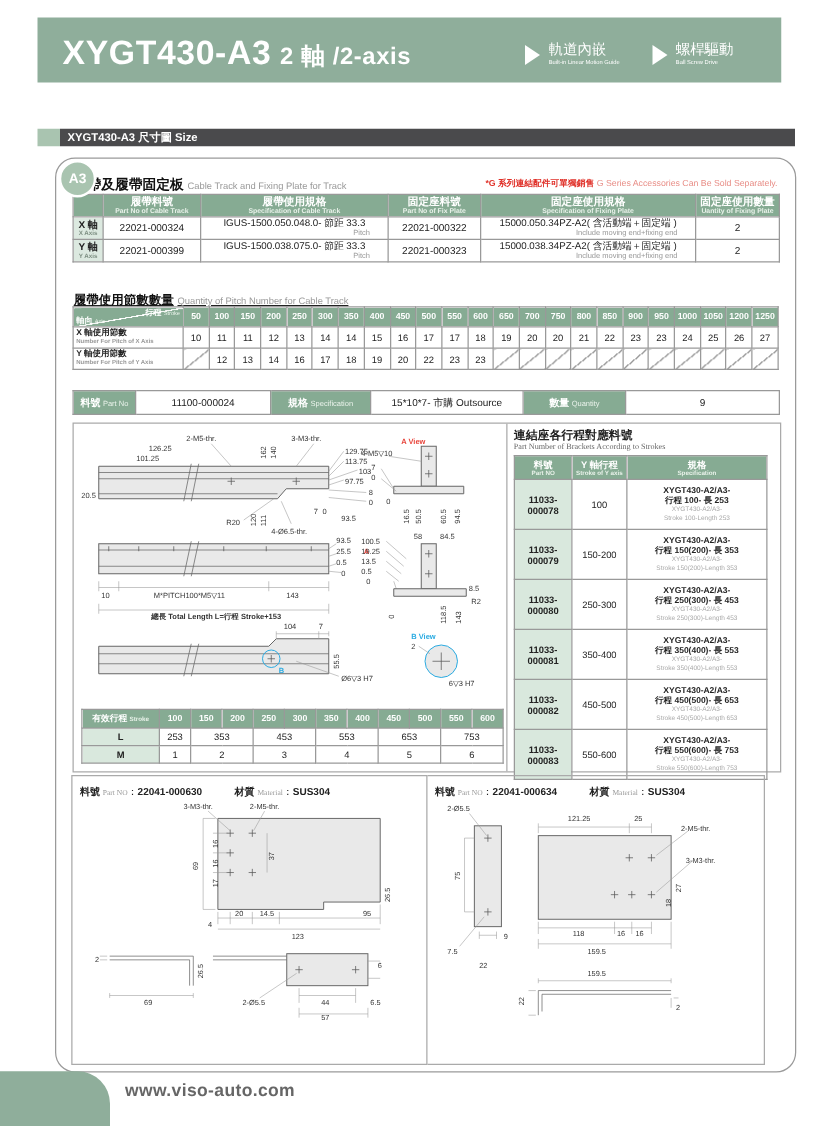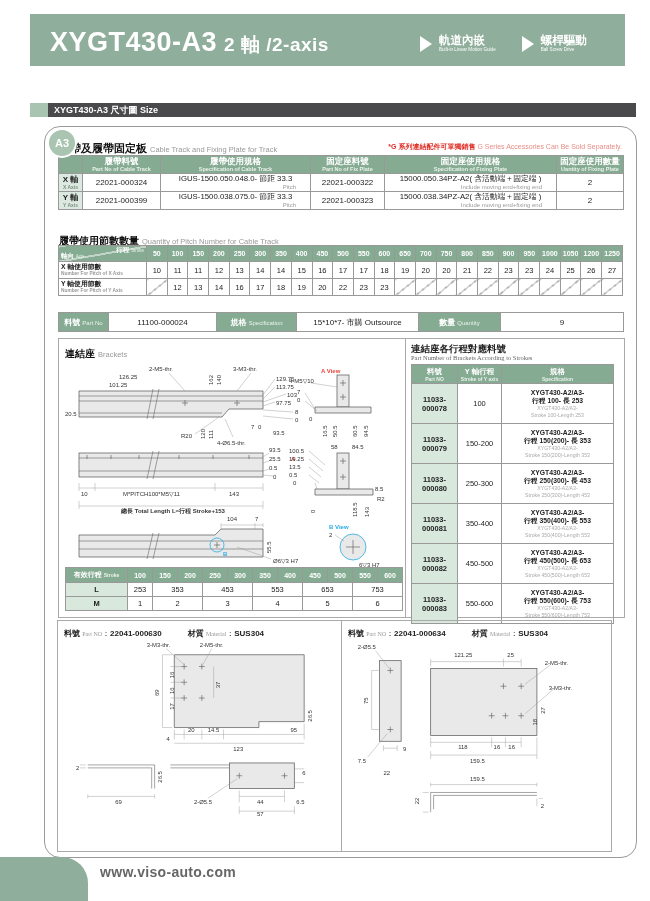--- a/index.html
+++ b/index.html
@@ -7,21 +7,21 @@
        font-family:"Liberation Sans","DejaVu Sans",sans-serif;color:#222;overflow:hidden;}
   .abs{position:absolute;}
 
   
   .hdr{left:30px;top:14px;width:595px;height:52px;background:#8fae9b;}
   .hdr-title{position:absolute;left:20px;top:13px;color:#fff;font-weight:bold;font-size:27px;letter-spacing:.5px;white-space:nowrap;}
   .hdr-sub{font-size:19px;font-weight:600;margin-left:7px;}
   .features{position:absolute;left:390px;top:20px;display:flex;gap:26px;}
   .feat{display:flex;gap:7px;align-items:flex-start;}
   .tri{width:0;height:0;border-left:12px solid #fff;border-top:8px solid transparent;border-bottom:8px solid transparent;margin-top:2px;}
-  .feat-zh{font-size:11.5px;font-weight:bold;color:#fff;line-height:13px;white-space:nowrap;}
+  .feat-zh{font-size:11.5px;font-weight:normal;color:#fff;line-height:13px;white-space:nowrap;}
   .feat-en{font-size:4.6px;color:#fff;white-space:nowrap;}
 
   
   .secbar{left:30px;top:103px;width:606px;height:14px;display:flex;}
   .secbar .sq{width:18px;height:14px;background:#a9c4b0;}
   .secbar .bar{flex:1;background:#4a4a4c;color:#fff;font-size:9px;font-weight:bold;line-height:14px;padding-left:6px;}
 
   
   .panel{left:44px;top:126px;width:591px;height:730px;border:1.5px solid #9a9a9a;border-radius:16px;background:#fff;}
   .badge{left:47px;top:128px;width:26px;height:26px;border-radius:50%;background:#a9c4b0;border:2px solid #fff;
@@ -354,23 +354,20 @@
         <td class="green-h lblcell"><span class="lz">規格</span><span class="le">Specification</span></td>
         <td>15*10*7- 市購 Outsource</td>
         <td class="green-h lblcell"><span class="lz">數量</span><span class="le">Quantity</span></td>
         <td>9</td>
       </tr>
     </tbody>
   </table>
 
   <div class="bbox">
     <div class="bleft">
-      <div>
-        <span class="tz" style="font-size:10px;">連結座</span><span class="te">Brackets</span>
-      </div>
 
       <svg width="340" height="210" viewBox="0 0 340 210">
 
         <polygon class="plate" points="14,30 198,30 198,48 164,48 157,56 14,56"></polygon>
         <path class="thin" d="M14,35H198 M14,40H198 M14,52H157"></path>
         <path class="thin" d="M88,28 82,58 M94,28 88,58"></path>
         <path class="hole" d="M117,42h6 M120,39v6 M169,42h6 M172,39v6"></path>
         <path class="diml" d="M104,12 120,30 M186,12 172,30 M210,18 198,34 M210,26 198,38 M221,33 198,41 M210,41 198,45 M228,51 198,49 M228,58 198,55 M130,73 154,56 M168,76 160,58"></path>
         <text class="dim" x="84" y="10">2-M5-thr.</text>
         <text class="dim" x="54" y="18">126.25</text>

